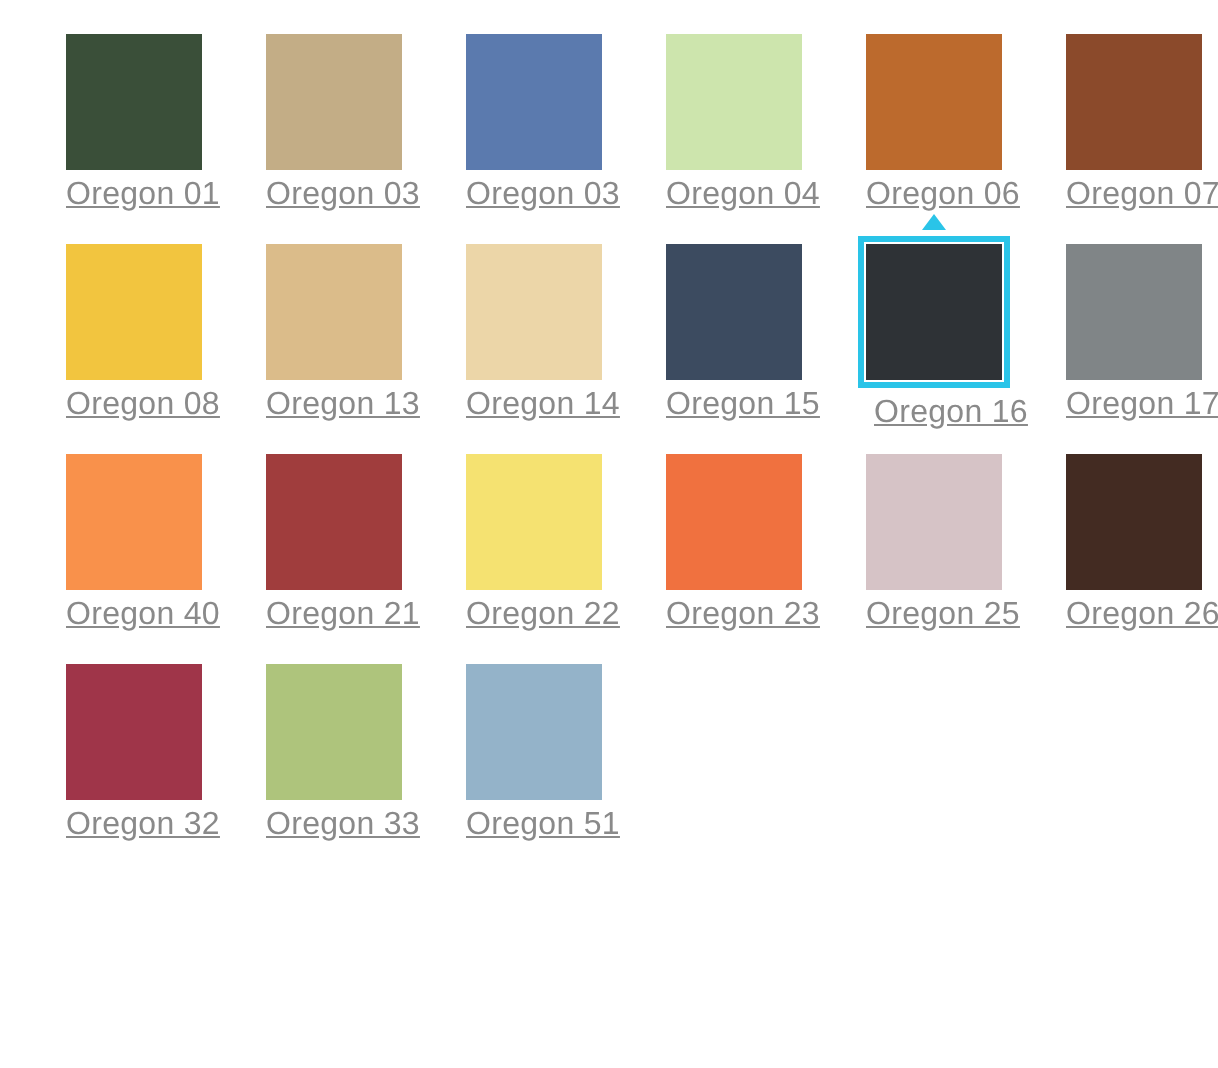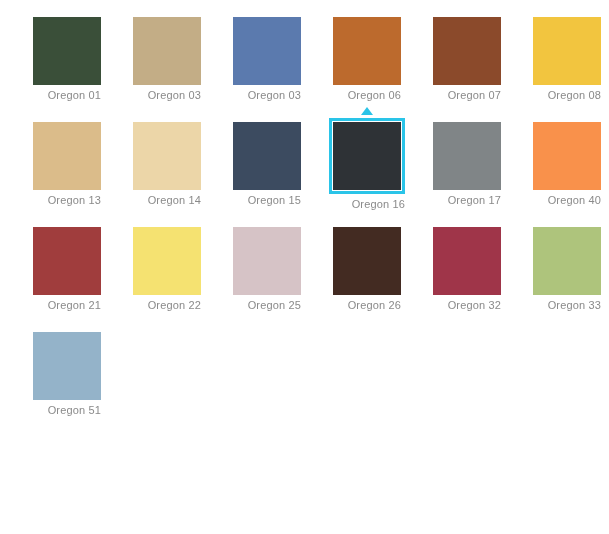--- a/index.html
+++ b/index.html
@@ -38,25 +38,26 @@
     top: 0;
     width: 68px;
     height: 68px;
     box-sizing: border-box;
   }
   .swatch-label {
     position: absolute;
     left: 0;
     top: 72px;
     width: 68px;
-    text-align: right;
-    font-size: 11px;
+    text-align: center;
+    font-size: 16px;
     color: #8a8a8a;
     letter-spacing: 0.15px;
     white-space: nowrap;
+    text-decoration: underline;
   }
   
   .swatch-cell.selected .swatch-chip-wrap {
     width: 76px;
     height: 76px;
     margin: -4px 0 0 -4px;
   }
   .swatch-cell.selected .swatch-chip {
     left: 4px;
     top: 4px;
@@ -108,20 +109,26 @@
       <div class="swatch-label" style="color: rgb(138, 138, 138);">Oregon 03</div>
     </div>
     <div class="swatch-cell" style="--sel-color: #2ac4e8;">
       <div class="swatch-chip-wrap">
         <div class="swatch-chip" style="background: rgb(91, 122, 174);"></div>
       </div>
       <div class="swatch-label" style="color: rgb(138, 138, 138);">Oregon 03</div>
     </div>
     <div class="swatch-cell" style="--sel-color: #2ac4e8;">
       <div class="swatch-chip-wrap">
+        <div class="swatch-chip" style="background: rgb(205, 229, 173);"></div>
+      </div>
+      <div class="swatch-label" style="color: rgb(138, 138, 138);">Oregon 04</div>
+    </div>
+    <div class="swatch-cell" style="--sel-color: #2ac4e8;">
+      <div class="swatch-chip-wrap">
         <div class="swatch-chip" style="background: rgb(188, 106, 45);"></div>
       </div>
       <div class="swatch-label" style="color: rgb(138, 138, 138);">Oregon 06</div>
     </div>
     <div class="swatch-cell" style="--sel-color: #2ac4e8;">
       <div class="swatch-chip-wrap">
         <div class="swatch-chip" style="background: rgb(139, 74, 43);"></div>
       </div>
       <div class="swatch-label" style="color: rgb(138, 138, 138);">Oregon 07</div>
     </div>
@@ -176,20 +183,26 @@
       <div class="swatch-label" style="color: rgb(138, 138, 138);">Oregon 21</div>
     </div>
     <div class="swatch-cell" style="--sel-color: #2ac4e8;">
       <div class="swatch-chip-wrap">
         <div class="swatch-chip" style="background: rgb(245, 226, 113);"></div>
       </div>
       <div class="swatch-label" style="color: rgb(138, 138, 138);">Oregon 22</div>
     </div>
     <div class="swatch-cell" style="--sel-color: #2ac4e8;">
       <div class="swatch-chip-wrap">
+        <div class="swatch-chip" style="background: rgb(240, 113, 63);"></div>
+      </div>
+      <div class="swatch-label" style="color: rgb(138, 138, 138);">Oregon 23</div>
+    </div>
+    <div class="swatch-cell" style="--sel-color: #2ac4e8;">
+      <div class="swatch-chip-wrap">
         <div class="swatch-chip" style="background: rgb(214, 195, 198);"></div>
       </div>
       <div class="swatch-label" style="color: rgb(138, 138, 138);">Oregon 25</div>
     </div>
     <div class="swatch-cell" style="--sel-color: #2ac4e8;">
       <div class="swatch-chip-wrap">
         <div class="swatch-chip" style="background: rgb(67, 43, 34);"></div>
       </div>
       <div class="swatch-label" style="color: rgb(138, 138, 138);">Oregon 26</div>
     </div>

